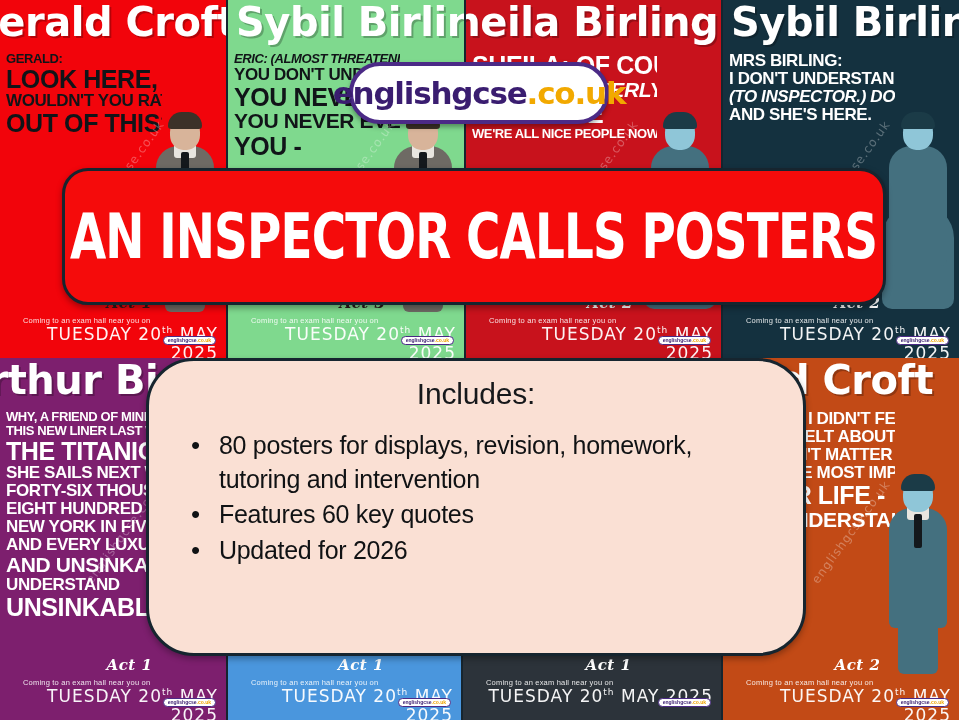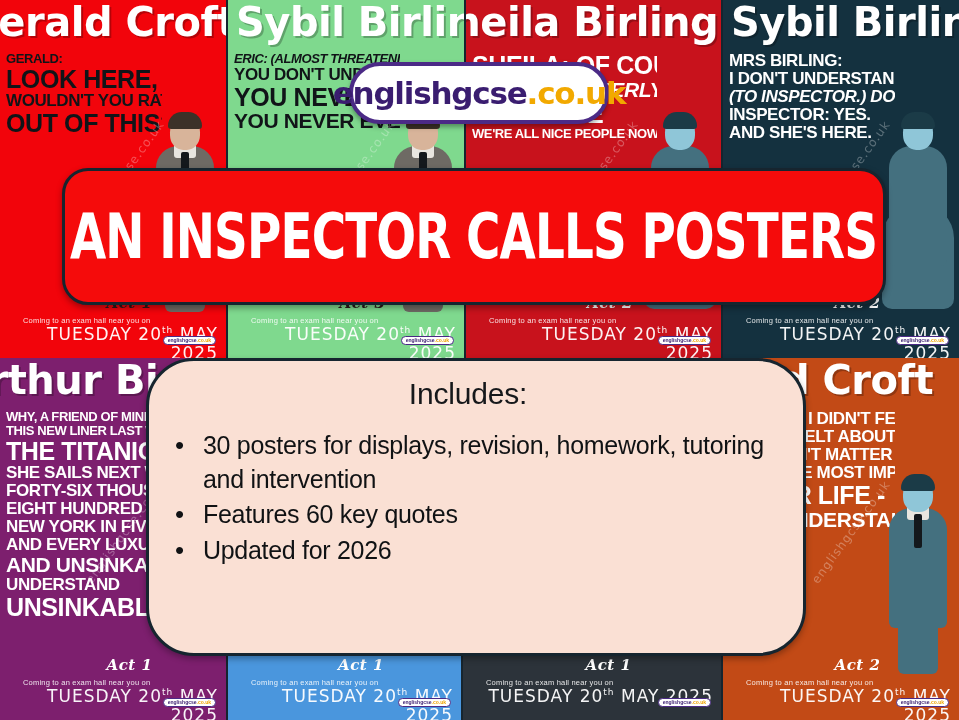--- a/index.html
+++ b/index.html
@@ -200,21 +200,21 @@
 
   
   #infobox {
     position: absolute;
     left: 146px; top: 358px;
     width: 660px; height: 298px;
     background: #fae0d4;
     border: 3px solid #16252f;
     border-radius: 48px;
     z-index: 45;
-    padding: 16px 26px 10px 10px;
+    padding: 16px 26px 10px 26px;
     box-shadow: 0 3px 6px rgba(0,0,0,0.3);
   }
   #infobox-heading {
     text-align: center;
     font-family: "Liberation Sans", sans-serif;
     font-size: 30px;
     color: #16181b;
     font-weight: 400;
     letter-spacing: -0.2px;
     margin-bottom: 18px;
@@ -306,20 +306,21 @@
           <div class="f-badge"><span class="b1">englishgcse</span><span class="b2">.co.uk</span></div>
         </div>
       </div>
       <div class="poster" style="width: 238px; background: rgb(127, 217, 142);">
         <div class="p-name ">Sybil Birling</div>
         <div class="p-quote">
           <span class="ln q-sm q-it">ERIC: (ALMOST THREATENING)</span>
           <span class="ln q-md">YOU DON'T UNDERSTAND.</span>
           <span class="ln q-xl">YOU NEVER DID.</span>
           <span class="ln q-lg">YOU NEVER EVEN TRIED.</span>
+          <span class="ln q-xl">YOU -</span>
         </div>
         <div class="figure">
           <div class="fig-legs" style="background:#6e6a64"></div>
           <div class="fig-body" style="background:#6e6a64"></div>
           <div class="fig-collar"></div>
           <div class="fig-tie"></div>
           <div class="fig-head" style="background:#d8b49a"></div>
           <div class="fig-hair" style="background:#3c3128"></div>
         </div>
         <div class="wm">englishgcse.co.uk</div>
@@ -351,21 +352,20 @@
           <div class="f-date"><span>TUESDAY 20</span><sup>th</sup><span> MAY 2025</span></div>
           <div class="f-badge"><span class="b1">englishgcse</span><span class="b2">.co.uk</span></div>
         </div>
       </div>
       <div class="poster light" style="width: 236px; background: rgb(20, 49, 63);">
         <div class="p-name ">Sybil Birling</div>
         <div class="p-quote">
           <span class="ln q-md">MRS BIRLING:</span>
           <span class="ln q-md">I DON'T UNDERSTAND YOU.</span>
           <span class="ln q-md q-it">(TO INSPECTOR.) DO YOU?</span>
-          <span class="ln q-md">INSPECTOR: YES.</span>
           <span class="ln q-md">AND SHE'S HERE.</span>
         </div>
         <div class="figure">
           <div class="fig-skirt" style="background:#44707f"></div>
           <div class="fig-body" style="background:#44707f"></div>
           <div class="fig-head" style="background:#8fc6d8"></div>
           <div class="fig-hair" style="background:#1b3b47"></div>
         </div>
         <div class="wm">englishgcse.co.uk</div>
         <div class="p-act">Act 2</div>
@@ -450,21 +450,21 @@
       </div>
     </div>
 
   <div id="banner">
     <div id="banner-title">AN INSPECTOR CALLS POSTERS</div>
   </div>
 
   <div id="infobox">
     <div id="infobox-heading">Includes:</div>
     <ul id="infobox-list">
-        <li>30 posters for displays, revision, homework, tutoring and intervention</li>
+        <li>80 posters for displays, revision, homework, tutoring and intervention</li>
         <li>Features 60 key quotes</li>
         <li>Updated for 2026</li>
       </ul>
   </div>
 
   <div id="logo">
     <div id="logo-text">
       <span class="lg-a">englishgcse</span><span class="lg-b">.co.uk</span>
     </div>
   </div>

